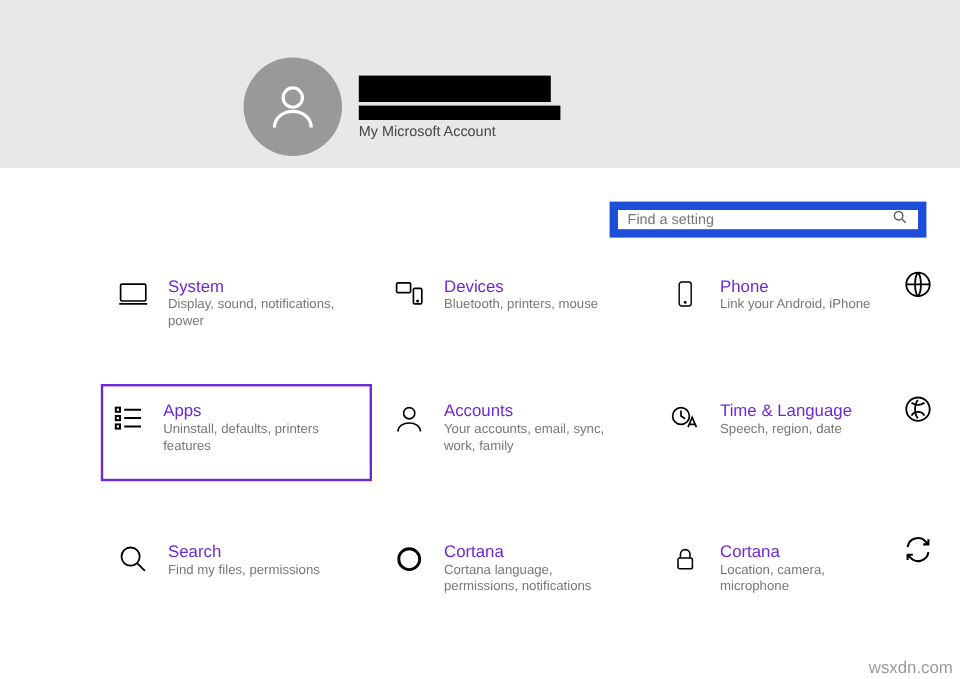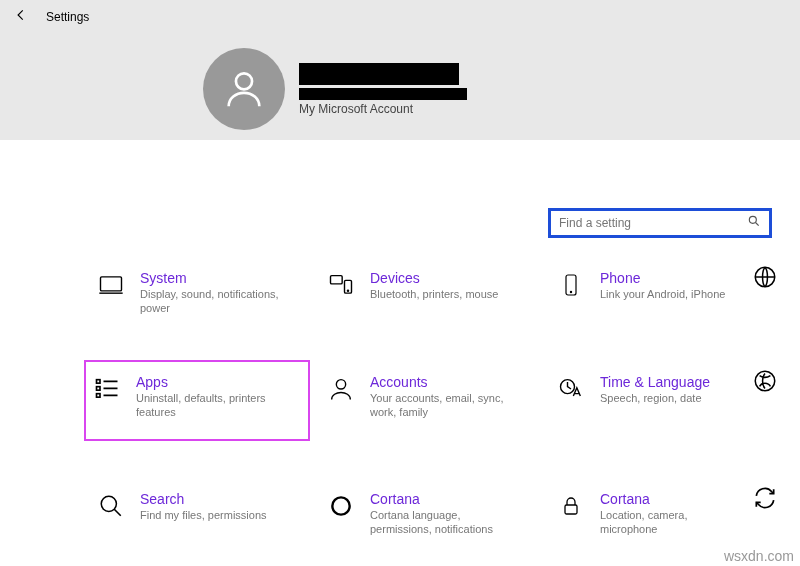--- a/index.html
+++ b/index.html
@@ -68,28 +68,27 @@
     font-size: 12px;
     color: #444;
     margin-top: 1px;
   }
   .search-row {
     display: flex;
     justify-content: flex-end;
     padding: 28px 28px 0 0;
   }
   .search-box {
-    width: 224px;
+    width: 264px;
     height: 30px;
-    border: 3px solid #1d4ed8;
+    border: 7px solid #1d4ed8;
     display: flex;
     align-items: center;
     padding: 0 8px;
     justify-content: space-between;
-    margin-top: 40px;
   }
   .search-box input {
     border: none;
     outline: none;
     font-size: 12px;
     color: #666;
     background: transparent;
     flex: 1;
   }
   .tiles {
@@ -99,21 +98,21 @@
     row-gap: 42px;
   }
   .tile {
     display: flex;
     gap: 14px;
     cursor: pointer;
     padding: 8px 6px;
     align-items: flex-start;
   }
   .tile.highlight {
-    border: 2px solid #d946ef;
+    border: 2px solid #6d28d9;
     padding: 12px 6px 20px 6px;
     margin: -6px 10px 0 -6px;
   }
   .tile-icon {
     width: 30px;
     height: 30px;
     flex-shrink: 0;
     display: flex;
     align-items: center;
     justify-content: center;
@@ -134,28 +133,20 @@
     right: 6px;
     bottom: 2px;
     font-size: 14px;
     color: #999;
   }
 </style>
 </head>
 <body>
 
 <div class="header-bar">
-  <div class="back-row">
-    <span class="back-arrow">
-      <svg width="14" height="14" viewBox="0 0 24 24" fill="none" stroke="#000" stroke-width="2">
-          <path d="M15 4l-8 8 8 8"></path>
-        </svg>
-    </span>
-    <span class="settings-title">Settings</span>
-  </div>
   <div class="profile-block">
     <div class="avatar">
       <svg width="46" height="46" viewBox="0 0 24 24" fill="none" stroke="#fff" stroke-width="1.4">
         <circle cx="12" cy="8" r="4.2"></circle>
           <path d="M4 21c0-4.2 3.8-7 8-7s8 2.8 8 7"></path>
       </svg>
     </div>
     <div class="profile-text">
       <div class="redact-name"></div>
       <div class="redact-email"></div>

